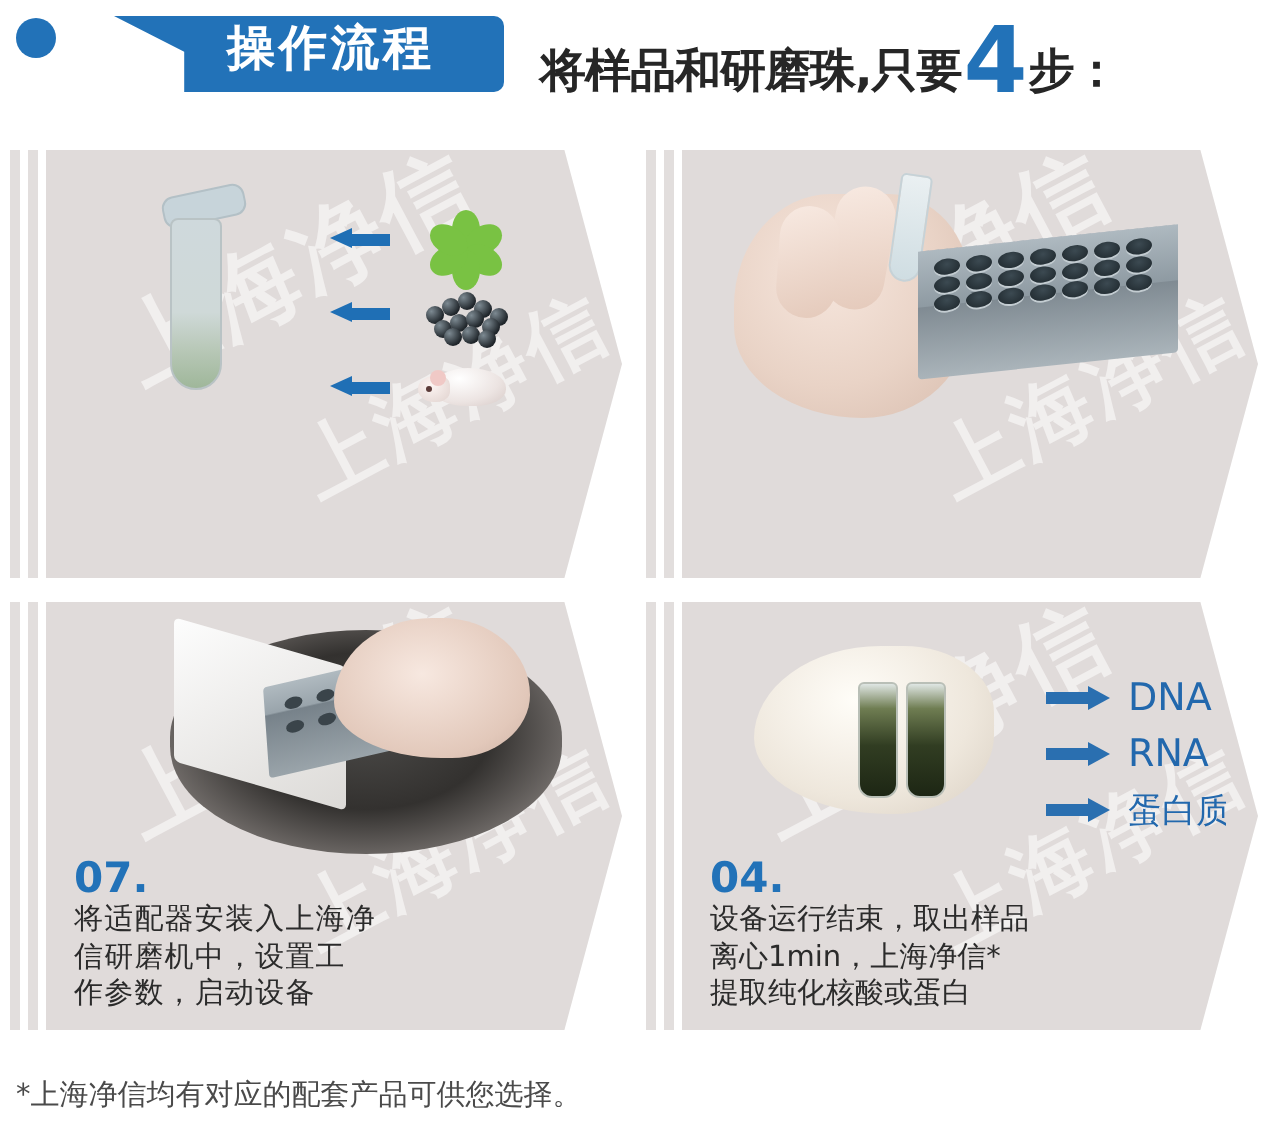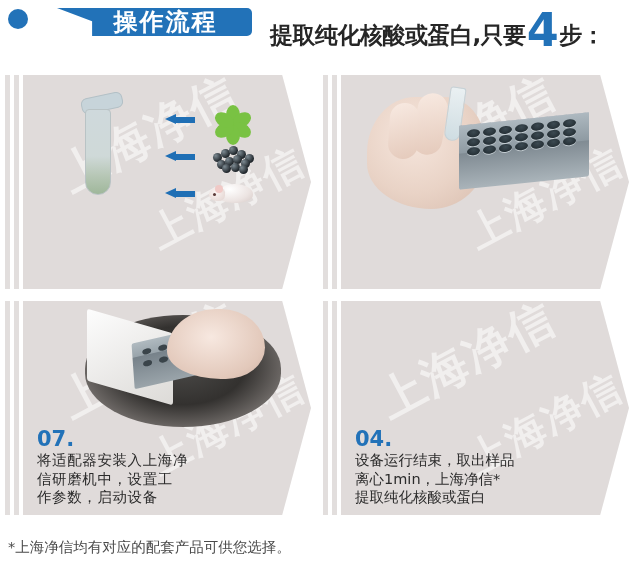--- a/index.html
+++ b/index.html
@@ -13,26 +13,26 @@
 
   
   .header { position: absolute; left: 0; top: 0; width: 636px; height: 66px; }
   .hdr-dot {
     position: absolute; left: 8px; top: 9px;
     width: 20px; height: 20px; border-radius: 50%;
     background: #2272b8;
   }
   .hdr-banner {
     position: absolute; left: 57px; top: 8px;
-    width: 195px; height: 28px;
+    width: 195px; height: 38px;
     background: #2272b8;
     border-radius: 0 5px 5px 5px;
     -webkit-clip-path: polygon(0 0, 100% 0, 100% 100%, 18% 100%, 18% 47%);
     clip-path: polygon(0 0, 100% 0, 100% 100%, 18% 100%, 18% 47%);
-    display: flex; align-items: center; justify-content: center;
+    display: flex; justify-content: center;
   }
   .hdr-banner-text {
     color: #ffffff;
     font-size: 24px;
     font-weight: bold;
     letter-spacing: 2px;
     padding-left: 22px;
     white-space: nowrap;
   }
   .hdr-right {
@@ -269,21 +269,21 @@
 <body>
 
 <div id="page">
 
   <div class="header">
     <div class="hdr-dot"></div>
     <div class="hdr-banner">
       <span class="hdr-banner-text">操作流程</span>
     </div>
     <div class="hdr-right">
-      <span>提取纯化核酸或蛋白,只要</span>
+      <span>将样品和研磨珠,只要</span>
       <span class="big4">4</span>
       <span>步：</span>
     </div>
   </div>
 
   <div class="grid">
 
     <div class="panel p1">
       <div class="stripe s1"></div>
       <div class="stripe s2"></div>
@@ -415,20 +415,40 @@
       </div>
     </div>
 
     <div class="panel p4">
       <div class="stripe s1"></div>
       <div class="stripe s2"></div>
       <div class="card">
         <div class="wm">上海净信</div>
         <div class="wm wm2">上海净信</div>
 
+        <div class="photo p4-photo">
+          <div class="glove"></div>
+          <div class="vial v1"></div>
+          <div class="vial v2"></div>
+
+          <div class="dna-list">
+            <div class="dna-row">
+              <span class="arrowR" style="position:relative;"></span>
+              <span class="lbl">DNA</span>
+            </div>
+            <div class="dna-row">
+              <span class="arrowR" style="position:relative;"></span>
+              <span class="lbl">RNA</span>
+            </div>
+            <div class="dna-row">
+              <span class="arrowR" style="position:relative;"></span>
+              <span class="lbl cn">蛋白质</span>
+            </div>
+          </div>
+        </div>
 
         <div class="caption">
           <div class="num">04.</div>
           <div class="desc">设备运行结束，取出样品
 离心1min，上海净信*
 提取纯化核酸或蛋白</div>
         </div>
       </div>
     </div>
 

